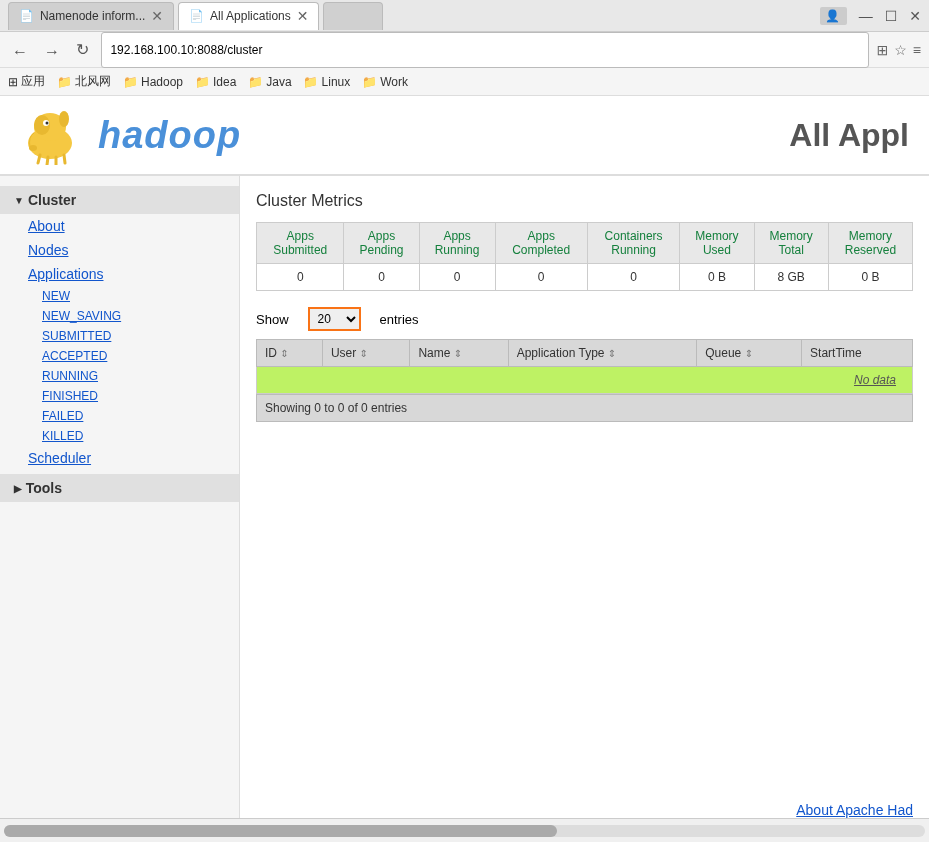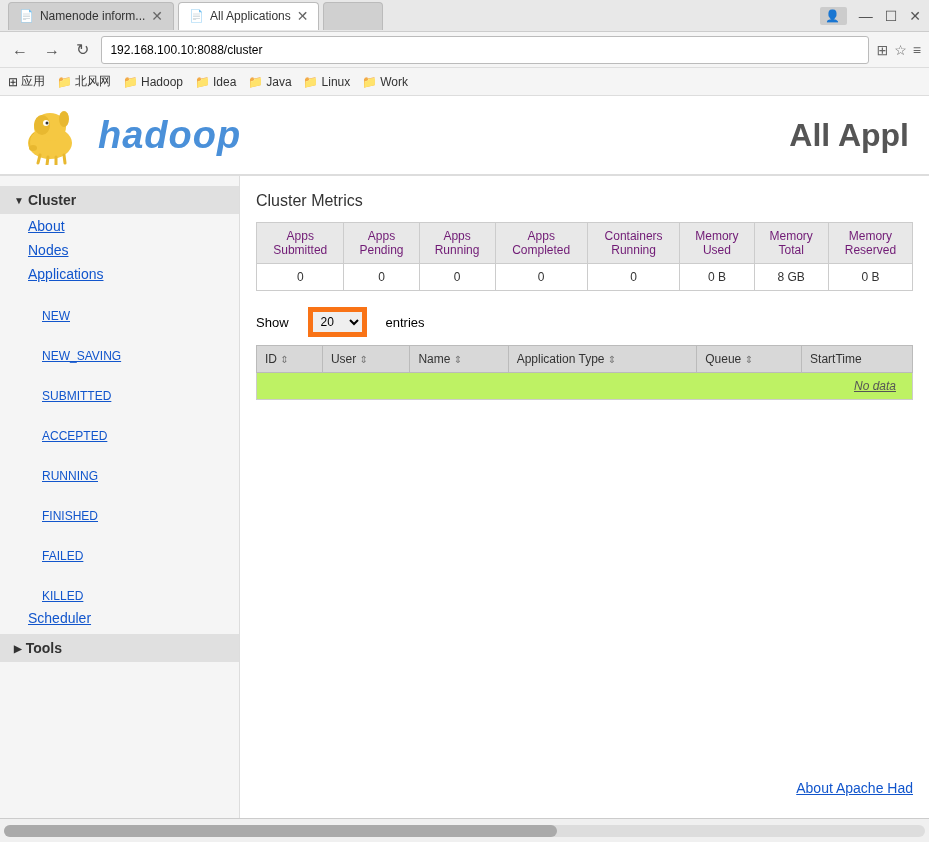--- a/index.html
+++ b/index.html
@@ -31,21 +31,21 @@
       background: #f5f5f5;
       height: 36px;
       display: flex;
       align-items: center;
       padding: 0 8px;
       gap: 8px;
       border-bottom: 1px solid #ddd;
     }
     .nav-btn { font-size: 16px; color: #555; cursor: pointer; padding: 2px 4px; }
     .address-input {
-      flex: 1; height: 28px; border: 1px solid #bbb; border-radius: 3px;
+      flex: 1; height: 36px; border: 1px solid #bbb; border-radius: 3px;
       padding: 0 8px; font-size: 12px; background: #fff;
     }
     .address-icons { display: flex; gap: 6px; align-items: center; color: #666; font-size: 14px; }
 
     
     .bookmarks-bar {
       background: #f5f5f5;
       height: 28px;
       display: flex;
       align-items: center;
@@ -94,21 +94,20 @@
       padding: 4px 14px 4px 28px;
       font-size: 14px; color: #1155cc;
       text-decoration: underline;
       cursor: pointer;
     }
     .sidebar-sub-item {
       padding: 3px 14px 3px 42px;
       font-size: 12px; color: #1155cc;
       text-decoration: underline;
       cursor: pointer;
-      margin-top: 20px;
     }
 
     
     .main-content {
       flex: 1;
       padding: 16px;
       overflow-x: auto;
       overflow-y: auto;
     }
     .section-title {
@@ -121,37 +120,37 @@
       width: 100%;
       margin-bottom: 16px;
       font-size: 12px;
     }
     .metrics-table th {
       background: #e8e8e8;
       border: 1px solid #ccc;
       padding: 6px 8px;
       text-align: center;
       font-weight: normal;
-      color: #701a75;
+      color: #15803d;
     }
     .metrics-table td {
       border: 1px solid #ccc;
       padding: 6px 8px;
       text-align: center;
       color: #333;
       background: #fff;
     }
 
     
     .show-entries {
       display: flex; align-items: center; gap: 19px;
       margin-bottom: 8px; font-size: 13px;
     }
     .show-entries select {
-      border: 5px solid #f97316; padding: 2px 4px; font-size: 12px;
+      border: 2px solid #f97316; padding: 2px 4px; font-size: 12px;
     }
 
     
     .apps-table {
       border-collapse: collapse;
       width: 100%;
       font-size: 12px;
     }
     .apps-table th {
       background: #d8d8d8;
@@ -431,20 +430,21 @@
               </th>
             </tr>
           </thead>
           <tbody>
             <tr class="no-data-row">
               <td colspan="6">No data</td>
             </tr>
           </tbody>
         </table>
 
+        <div class="showing-entries">Showing 0 to 0 of 0 entries</div>
 
         <div style="margin-top: 380px; text-align: right;">
           <a style="color:#1155cc; text-decoration:underline; font-size:14px; cursor:pointer;">About Apache Had</a>
         </div>
       </div>
     </div>
 
     <div class="scrollbar-area">
       <div class="scrollbar-track">
         <div class="scrollbar-thumb"></div>

